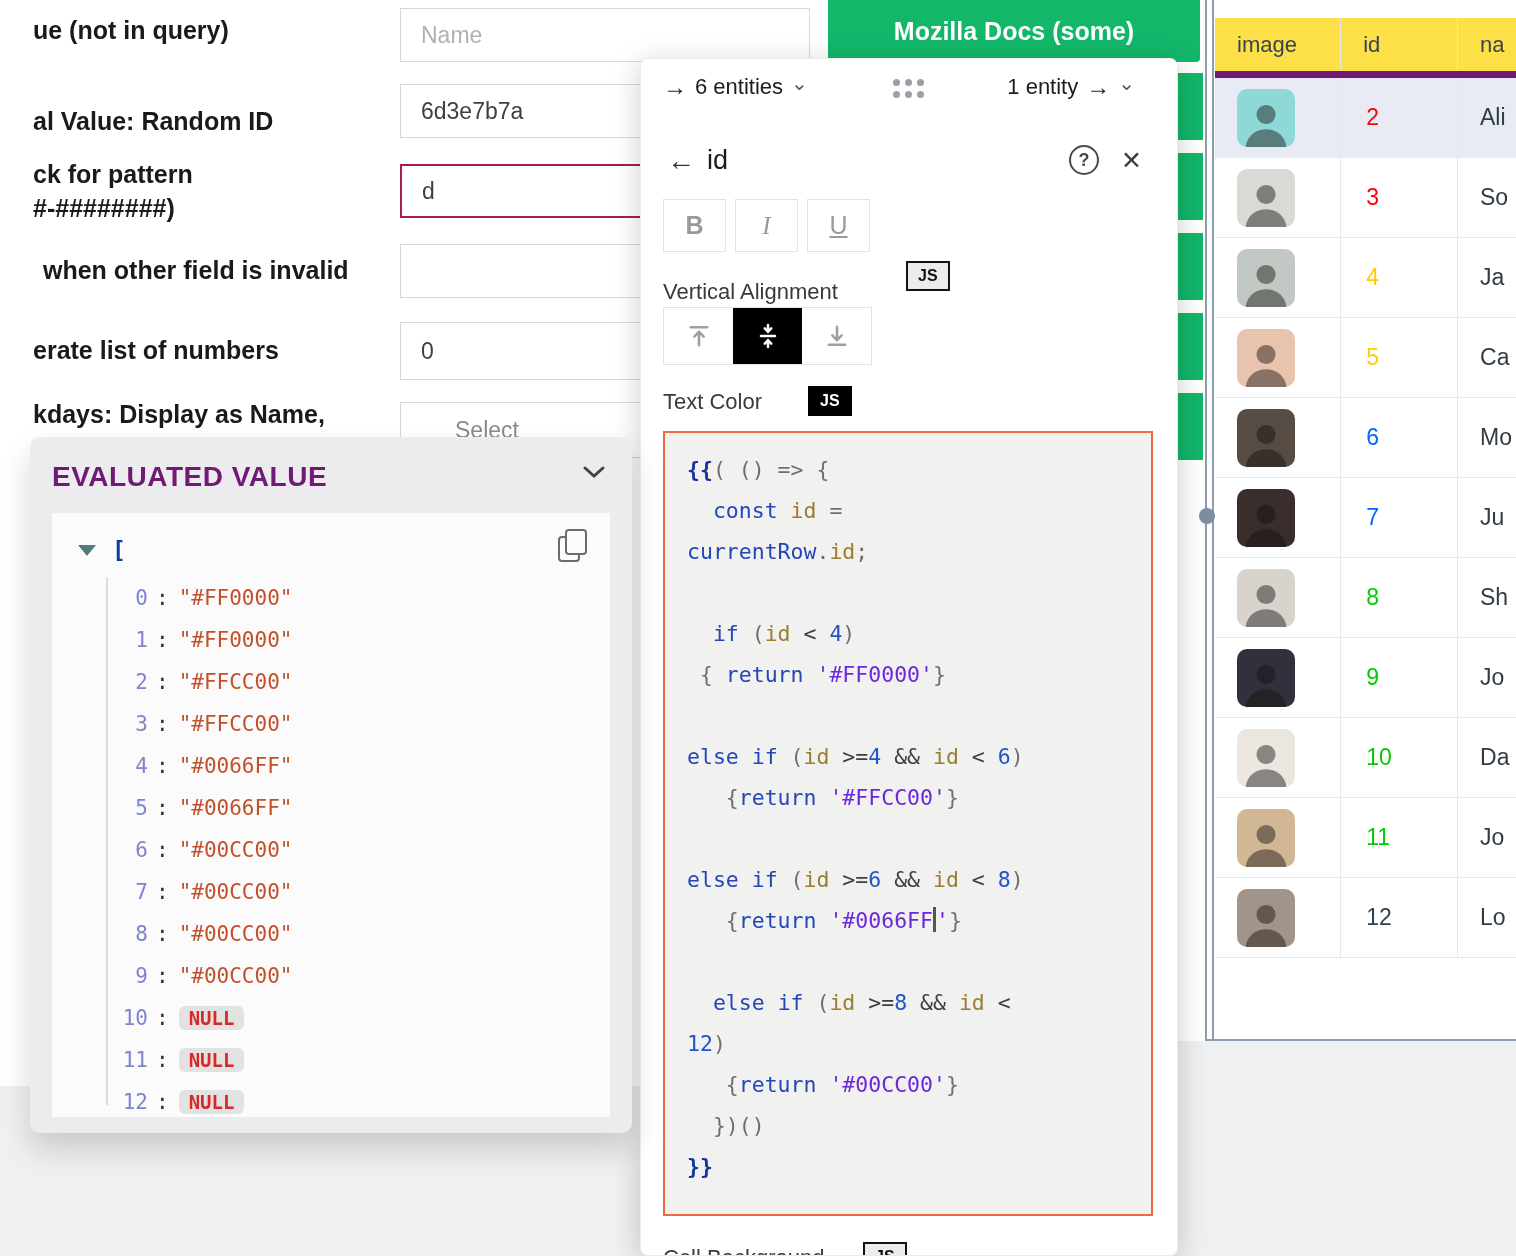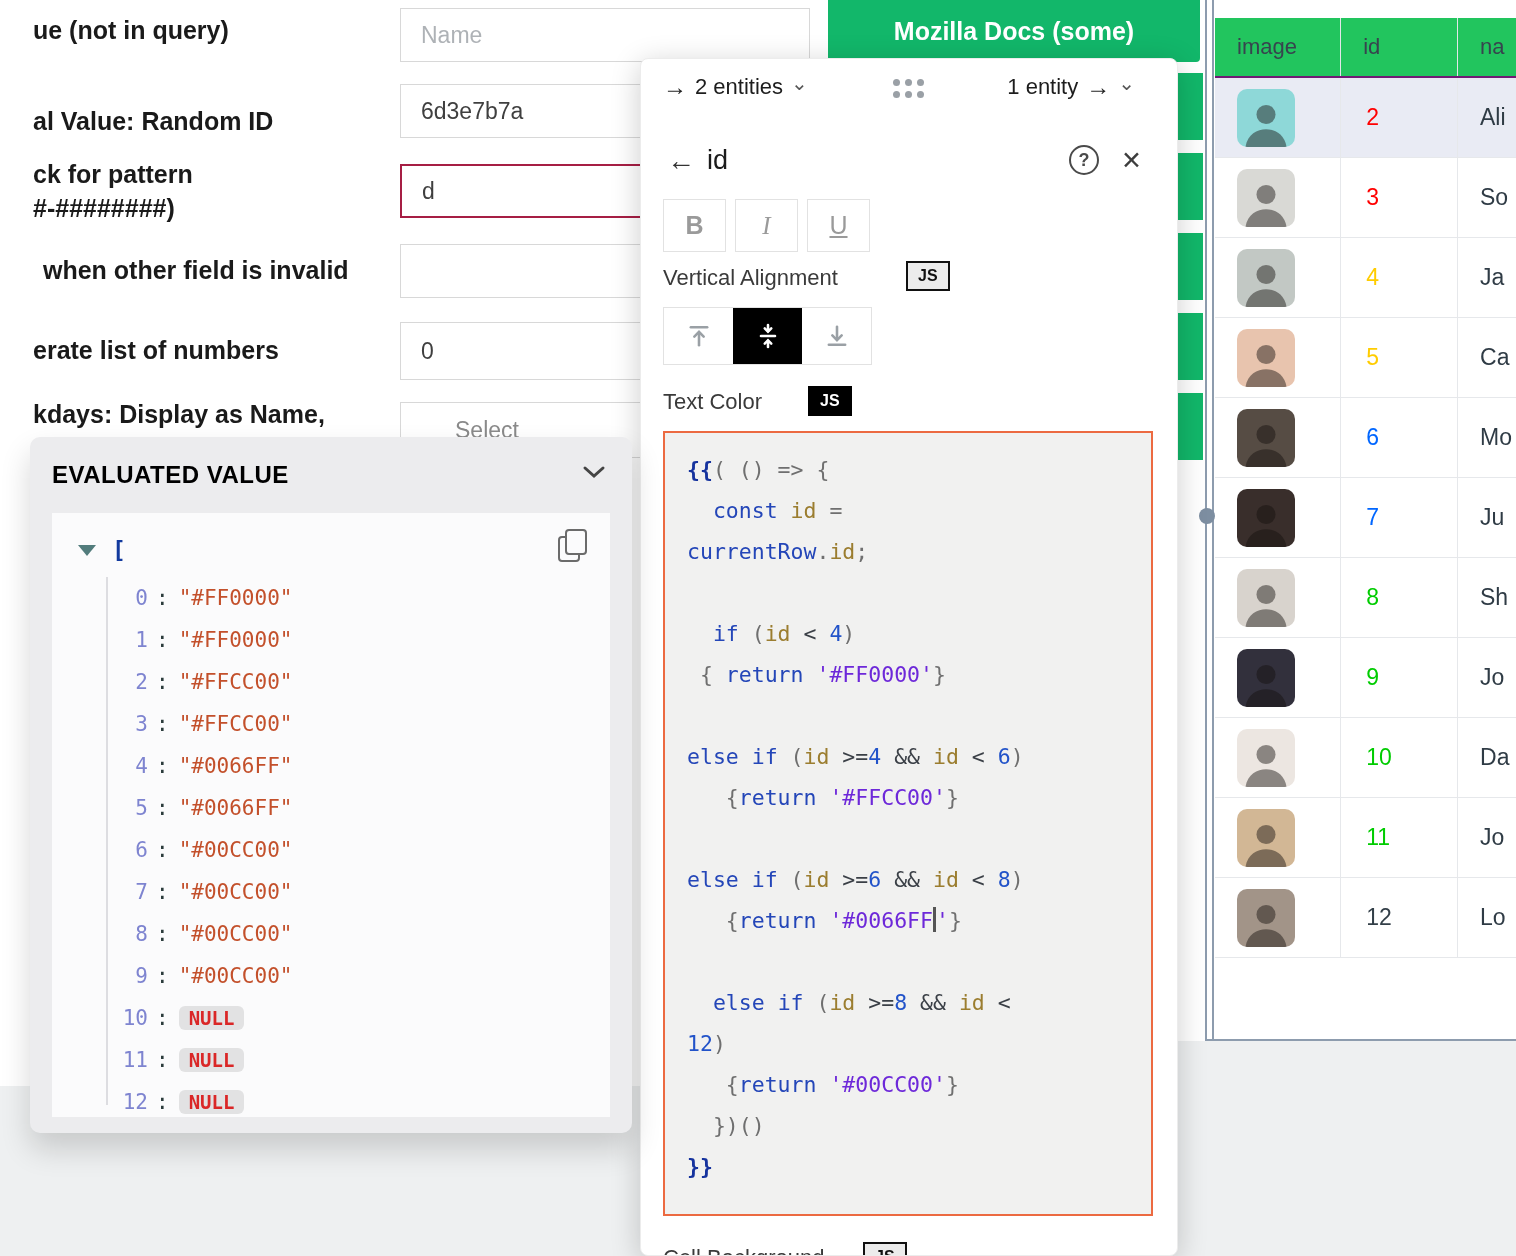--- a/index.html
+++ b/index.html
@@ -29,21 +29,21 @@
                 color:#fff; font-weight:700; font-size:25px; display:flex; align-items:center;
                 justify-content:center; border:none; border-radius:0 0 4px 4px; cursor:pointer;
                 font-family:"Liberation Sans", sans-serif; }
 
   
   .green-bar { position:absolute; left:1176px; width:27px; height:67px; background:#12b76a; }
 
   
   .data-table { position:absolute; left:1215px; top:0; width:301px; height:1041px; background:#fff; overflow:hidden; }
   .tbl-topstrip { height:18px; background:#fff; }
-  .tbl-header { display:flex; height:60px; background:#22c55e; border-bottom:2px solid #701a75; }
+  .tbl-header { display:flex; height:60px; background:#fde047; border-bottom:7px solid #701a75; }
   .th { font-size:22px; color:#37444e; display:flex; align-items:center; padding-left:22px;
         border-right:1px solid #e3e6e9; }
   .th-image{width:132px;} .th-id{width:122px;} .th-name{width:60px; border-right:none;}
   .tbl-row { display:flex; height:80px; border-bottom:1px solid #e6e8eb; background:#fff; }
   .tbl-row.selected { background:#e9ebf4; }
   .td { display:flex; align-items:center; border-right:1px solid #e6e8eb; }
   .td-image{width:132px; padding-left:22px;} .td-id{width:122px; padding-left:25px;} .td-name{width:60px; padding-left:22px; border-right:none;align-items:center;}
   .td-id span { font-size:23px; }
   .td-name span { font-size:23px; color:#2f3b45; }
   .avatar { width:58px; height:58px; border-radius:10px; overflow:hidden; display:flex; align-items:flex-end; justify-content:center; }
@@ -76,21 +76,21 @@
                font-size:18px; font-weight:700; color:#4a4a4a; cursor:pointer; }
   .close-icon { position:absolute; left:480px; top:3px; font-size:25px; color:#3d3d3d; cursor:pointer; }
 
   .fmt-btn { position:absolute; top:140px; width:63px; height:53px; background:#fff; border:1.5px solid #e2e2e2;
              display:flex; align-items:center; justify-content:center; font-size:25px; color:#9a9a9a; cursor:pointer; }
   .fmt-b{left:22px; font-weight:700;}
   .fmt-i{left:94px; font-family:"Liberation Serif", serif; font-style:italic;}
   .fmt-u{left:166px; text-decoration:underline;}
 
   .prop-label { position:absolute; font-size:22px; color:#3a3a3a; }
-  .va-label{left:22px; top:206px;} .tc-label{left:22px; top:330px;} .cb-label{left:22px; top:1186px;}
+  .va-label{left:22px; top:220px;} .tc-label{left:22px; top:330px;} .cb-label{left:22px; top:1186px;}
   .js-badge { position:absolute; font-size:16px; font-weight:700; padding:4px 10px; cursor:pointer; }
   .js-off { background:#ececec; color:#111; border:2px solid #111; }
   .js-on { background:#000; color:#fff; border:2px solid #000; }
   .va-js{left:265px; top:202px;} .tc-js{left:167px; top:327px;} .cb-js{left:222px; top:1183px;}
 
   .align-group { position:absolute; left:22px; top:248px; width:209px; height:58px; border:1.5px solid #e2e2e2;
                  display:flex; background:#fff; }
   .align-btn { width:69px; height:100%; display:flex; align-items:center; justify-content:center;
                color:#9aa0a5; cursor:pointer; background:#fff; border:none; }
   .align-btn.active { background:#000; color:#fff; }
@@ -100,21 +100,21 @@
                  border:2px solid #ec6a41; padding:16px 14px 16px 22px; cursor:text; overflow:hidden; }
   .code-line { font-family:"DejaVu Sans Mono", monospace; font-size:21.5px; line-height:41px;
                white-space:pre; }
   .tk-br{color:#16339e; font-weight:700;} .tk-kw{color:#2446b8;} .tk-pr{color:#9b7d2f;}
   .tk-nu{color:#2253c9;} .tk-st{color:#6d28d9;} .tk-pu{color:#6f6f6f;} .tk-op{color:#3a3f46;}
   .tk-caret{display:inline-block; width:3px; height:25px; background:#555; vertical-align:-4px;}
 
   
   .eval-panel { position:absolute; left:30px; top:437px; width:602px; height:696px; background:#ececee;
                 border-radius:10px; box-shadow:0 16px 30px rgba(0,0,0,.16); }
-  .eval-title { position:absolute; left:22px; top:24px; font-size:24px; font-weight:700; color:#000000;
+  .eval-title { position:absolute; left:22px; top:24px; font-size:28px; font-weight:700; color:#701a75;
                 letter-spacing:.5px; }
   .eval-chev { position:absolute; right:26px; top:28px; cursor:pointer; color:#444; }
   .eval-body { position:absolute; left:22px; top:76px; width:558px; height:604px; background:#fbfbfc; overflow:hidden; }
   .copy-icon { position:absolute; right:22px; top:16px; width:30px; height:32px; cursor:pointer; }
   .copy-icon::before { content:""; position:absolute; left:0; top:7px; width:18px; height:22px;
                        border:2.5px solid #6b6b6b; border-radius:4px; }
   .copy-icon::after { content:""; position:absolute; left:7px; top:0; width:18px; height:22px;
                       border:2.5px solid #6b6b6b; border-radius:4px; background:#fbfbfc; }
   .tree-head { position:absolute; left:26px; top:24px; display:flex; align-items:center; gap:16px; }
   .tree-tri { width:0; height:0; border-left:9px solid transparent; border-right:9px solid transparent;
@@ -354,21 +354,21 @@
 
 <div class="sel-line-v sel-v1"></div>
 <div class="sel-line-v sel-v2"></div>
 <div class="sel-line-h"></div>
 <div class="sel-handle"></div>
 
 <div class="popover">
   <div class="pop-hdr">
     <div class="ent-left">
       <span class="ent-arrow">→</span>
-      <span class="ent-text">2 entities</span>
+      <span class="ent-text">6 entities</span>
       <span class="chev">⌄</span>
     </div>
     <div class="grid-dots">
       <i></i>
         <i></i>
         <i></i>
         <i></i>
         <i></i>
         <i></i>
     </div>

